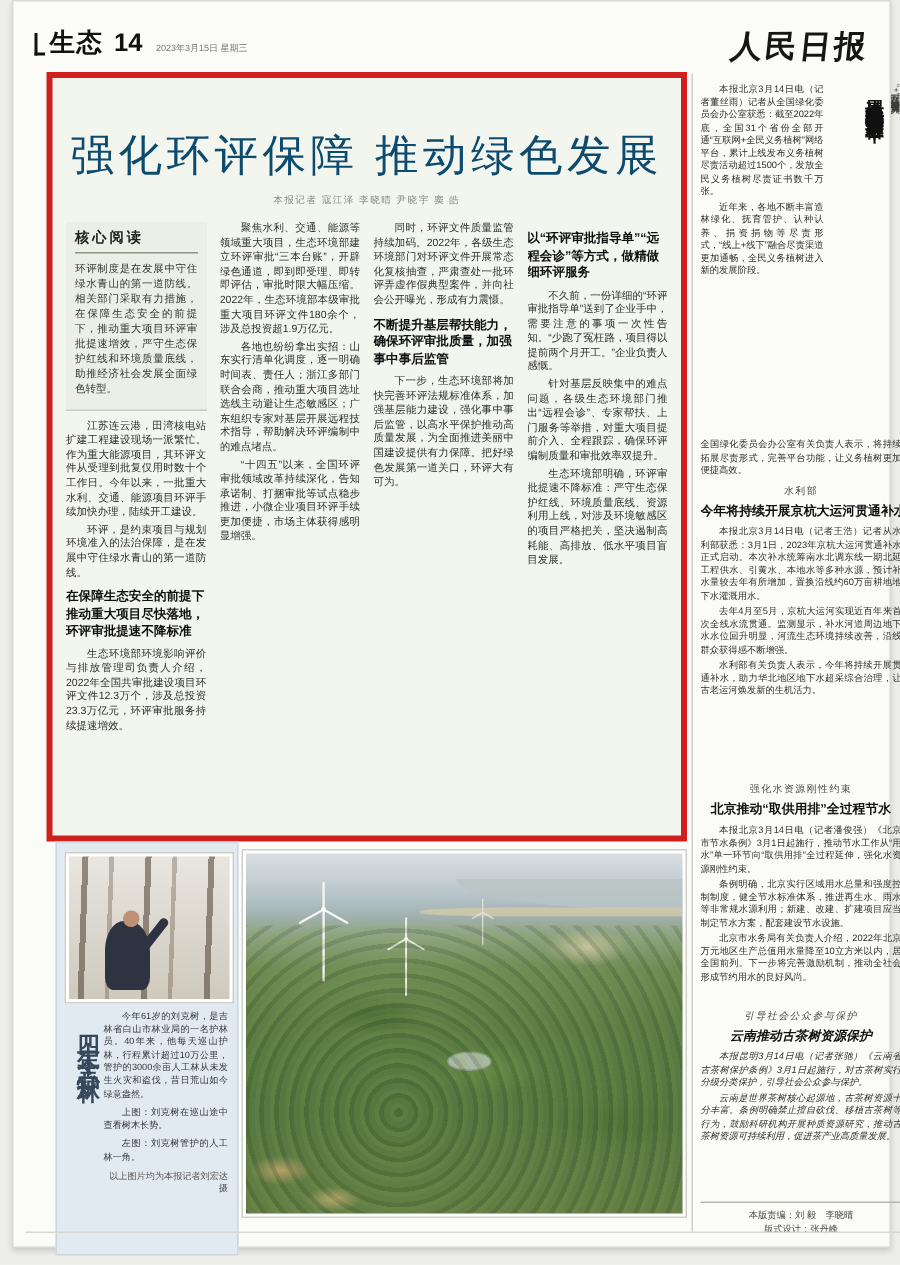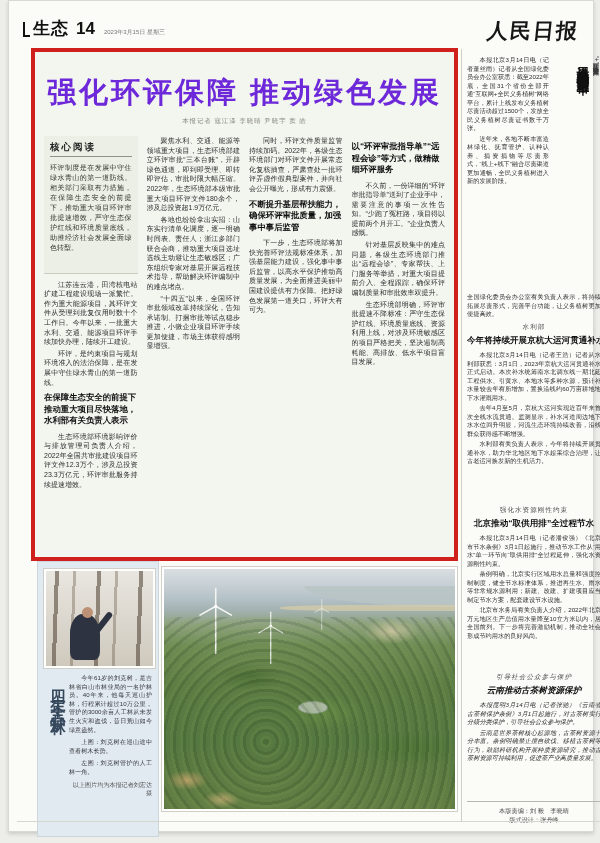--- a/index.html
+++ b/index.html
@@ -13,28 +13,28 @@
   .corner-mark{display:inline-block;width:7px;height:15px;border-left:2.5px solid #111;
          border-bottom:2.5px solid #111;vertical-align:-3px;margin-right:3px;}
   .sec{font-size:17px;font-weight:bold;color:#111;letter-spacing:1px;}
   .pagenum{font-size:17px;font-weight:bold;color:#111;margin-left:7px;text-align:center;}
   .date{font-size:6px;color:#777;margin-left:9px;}
   .masthead{position:absolute;right:4px;top:0px;font-family:"Liberation Serif","DejaVu Serif",serif;
          font-size:21px;font-weight:900;color:#161616;letter-spacing:2px;transform:skewX(-6deg);}
   
   .hl-box{position:absolute;left:22px;top:47px;width:427px;height:513px;border:4px solid #d0201e;
          background:#f3f5ef;overflow:hidden;}
-  .m-headline{margin-top:24px;text-align:center;font-size:29px;font-weight:bold;color:#6d28d9;
+  .m-headline{margin-top:36px;text-align:center;font-size:29px;font-weight:normal;color:#0c4a6e;
          letter-spacing:3px;line-height:32px;white-space:nowrap;}
   .m-byline{margin-top:9px;text-align:center;font-size:6.4px;color:#8a8a82;letter-spacing:1px;}
   .cols{display:flex;gap:9px;padding:10px 9px 8px;height:432px;overflow:hidden;}
   .col{flex:1;font-size:7px;line-height:9.6px;text-align:justify;color:#2e2e2e;overflow:hidden;}
   .para{margin:0 0 2px;text-indent:2em;}
   .subhead{font-weight:bold;font-size:8.4px;line-height:11.5px;color:#101010;margin:5px 0;text-align:left;}
-  .core{background:#ecefe6;padding:6px 6px 20px;margin-bottom:6px;border-bottom:1px solid #c9ccc0;}
+  .core{background:#ecefe6;padding:6px 6px 8px;margin-bottom:6px;border-bottom:1px solid #c9ccc0;}
   .core-title{font-size:9.5px;font-weight:bold;color:#222;letter-spacing:2px;margin-bottom:4px;}
   .core-rule{border:none;border-top:1px solid #8f9287;margin:0 0 6px;}
   .core-text{font-size:7px;line-height:10px;text-align:justify;color:#33352f;}
   
   .photo-frame{position:absolute;background:#fff;border:1px solid #cfcfc7;}
   .wind{left:152px;top:565px;width:297px;height:246px;padding:2px;}
   .wind-inner{position:relative;width:100%;height:100%;overflow:hidden;
      background:
        radial-gradient(40px 18px at 78% 26%,rgba(216,205,170,.8),transparent 70%),
        radial-gradient(30px 14px at 8% 88%,rgba(194,163,107,.9),transparent 70%),
@@ -84,21 +84,21 @@
   .artA-row{display:flex;height:234px;}
   .artA-text{flex:1;font-size:6.2px;line-height:8.5px;text-align:justify;color:#2e2e2e;overflow:hidden;padding-right:4px;}
   .vblock{width:48px;display:flex;justify-content:flex-end;}
   .vtitle{writing-mode:vertical-rl;font-size:12.5px;font-weight:bold;color:#111;letter-spacing:1px;line-height:15px;}
   .vkicker{writing-mode:vertical-rl;font-size:6.3px;color:#3a3a3a;line-height:9px;margin-left:2px;}
   .artA-tail{font-size:6.2px;line-height:8.5px;text-align:justify;color:#2e2e2e;margin-top:3px;}
   .kicker{text-align:center;font-size:6.6px;color:#4a4a4a;letter-spacing:1px;}
   .r-headline{text-align:center;font-size:8.6px;font-weight:bold;color:#101010;margin:3px 0 4px;white-space:nowrap;}
   .r-body{font-size:6.2px;line-height:8.5px;text-align:justify;color:#2e2e2e;overflow:hidden;}
   .artB{top:267px;height:175px;}
-  .artC{top:450px;height:162px;}
+  .artC{top:466px;height:162px;}
   .artD{top:617px;height:122px;font-style:italic;}
   .rail-hr{position:absolute;top:745px;left:0;width:134px;border:none;border-top:1px solid #b7b7af;margin:0;}
   .rail-footer{position:absolute;top:750px;left:0;width:134px;text-align:center;
      font-size:6.2px;line-height:9px;color:#4a4a4a;}
   .bottom-rule{position:absolute;left:8px;top:820px;width:586px;height:1px;background:#d6d6cf;}
 </style>
 </head>
 <body>
 
 <div class="stage">
@@ -115,21 +115,21 @@
       <div class="cols">
         <div class="col">
           <div class="core">
             <div class="core-title">核心阅读</div>
             <hr class="core-rule">
             <div class="core-text">环评制度是在发展中守住绿水青山的第一道防线。相关部门采取有力措施，在保障生态安全的前提下，推动重大项目环评审批提速增效，严守生态保护红线和环境质量底线，助推经济社会发展全面绿色转型。</div>
           </div>
           <div>
               <div class="para">江苏连云港，田湾核电站扩建工程建设现场一派繁忙。作为重大能源项目，其环评文件从受理到批复仅用时数十个工作日。今年以来，一批重大水利、交通、能源项目环评手续加快办理，陆续开工建设。</div>
               <div class="para">环评，是约束项目与规划环境准入的法治保障，是在发展中守住绿水青山的第一道防线。</div>
-              <div class="subhead">在保障生态安全的前提下推动重大项目尽快落地，水利部有关负责人表示</div>
+              <div class="subhead">在保障生态安全的前提下推动重大项目尽快落地，环评审批提速不降标准</div>
               <div class="para">生态环境部环境影响评价与排放管理司负责人介绍，2022年全国共审批建设项目环评文件12.3万个，涉及总投资23.3万亿元，环评审批服务持续提速增效。</div>
             </div>
         </div>
         <div class="col">
           <div>
               <div class="para">聚焦水利、交通、能源等领域重大项目，生态环境部建立环评审批“三本台账”，开辟绿色通道，即到即受理、即转即评估，审批时限大幅压缩。2022年，生态环境部本级审批重大项目环评文件180余个，涉及总投资超1.9万亿元。</div>
               <div class="para">各地也纷纷拿出实招：山东实行清单化调度，逐一明确时间表、责任人；浙江多部门联合会商，推动重大项目选址选线主动避让生态敏感区；广东组织专家对基层开展远程技术指导，帮助解决环评编制中的难点堵点。</div>
               <div class="para">“十四五”以来，全国环评审批领域改革持续深化，告知承诺制、打捆审批等试点稳步推进，小微企业项目环评手续更加便捷，市场主体获得感明显增强。</div>
             </div>
         </div>

